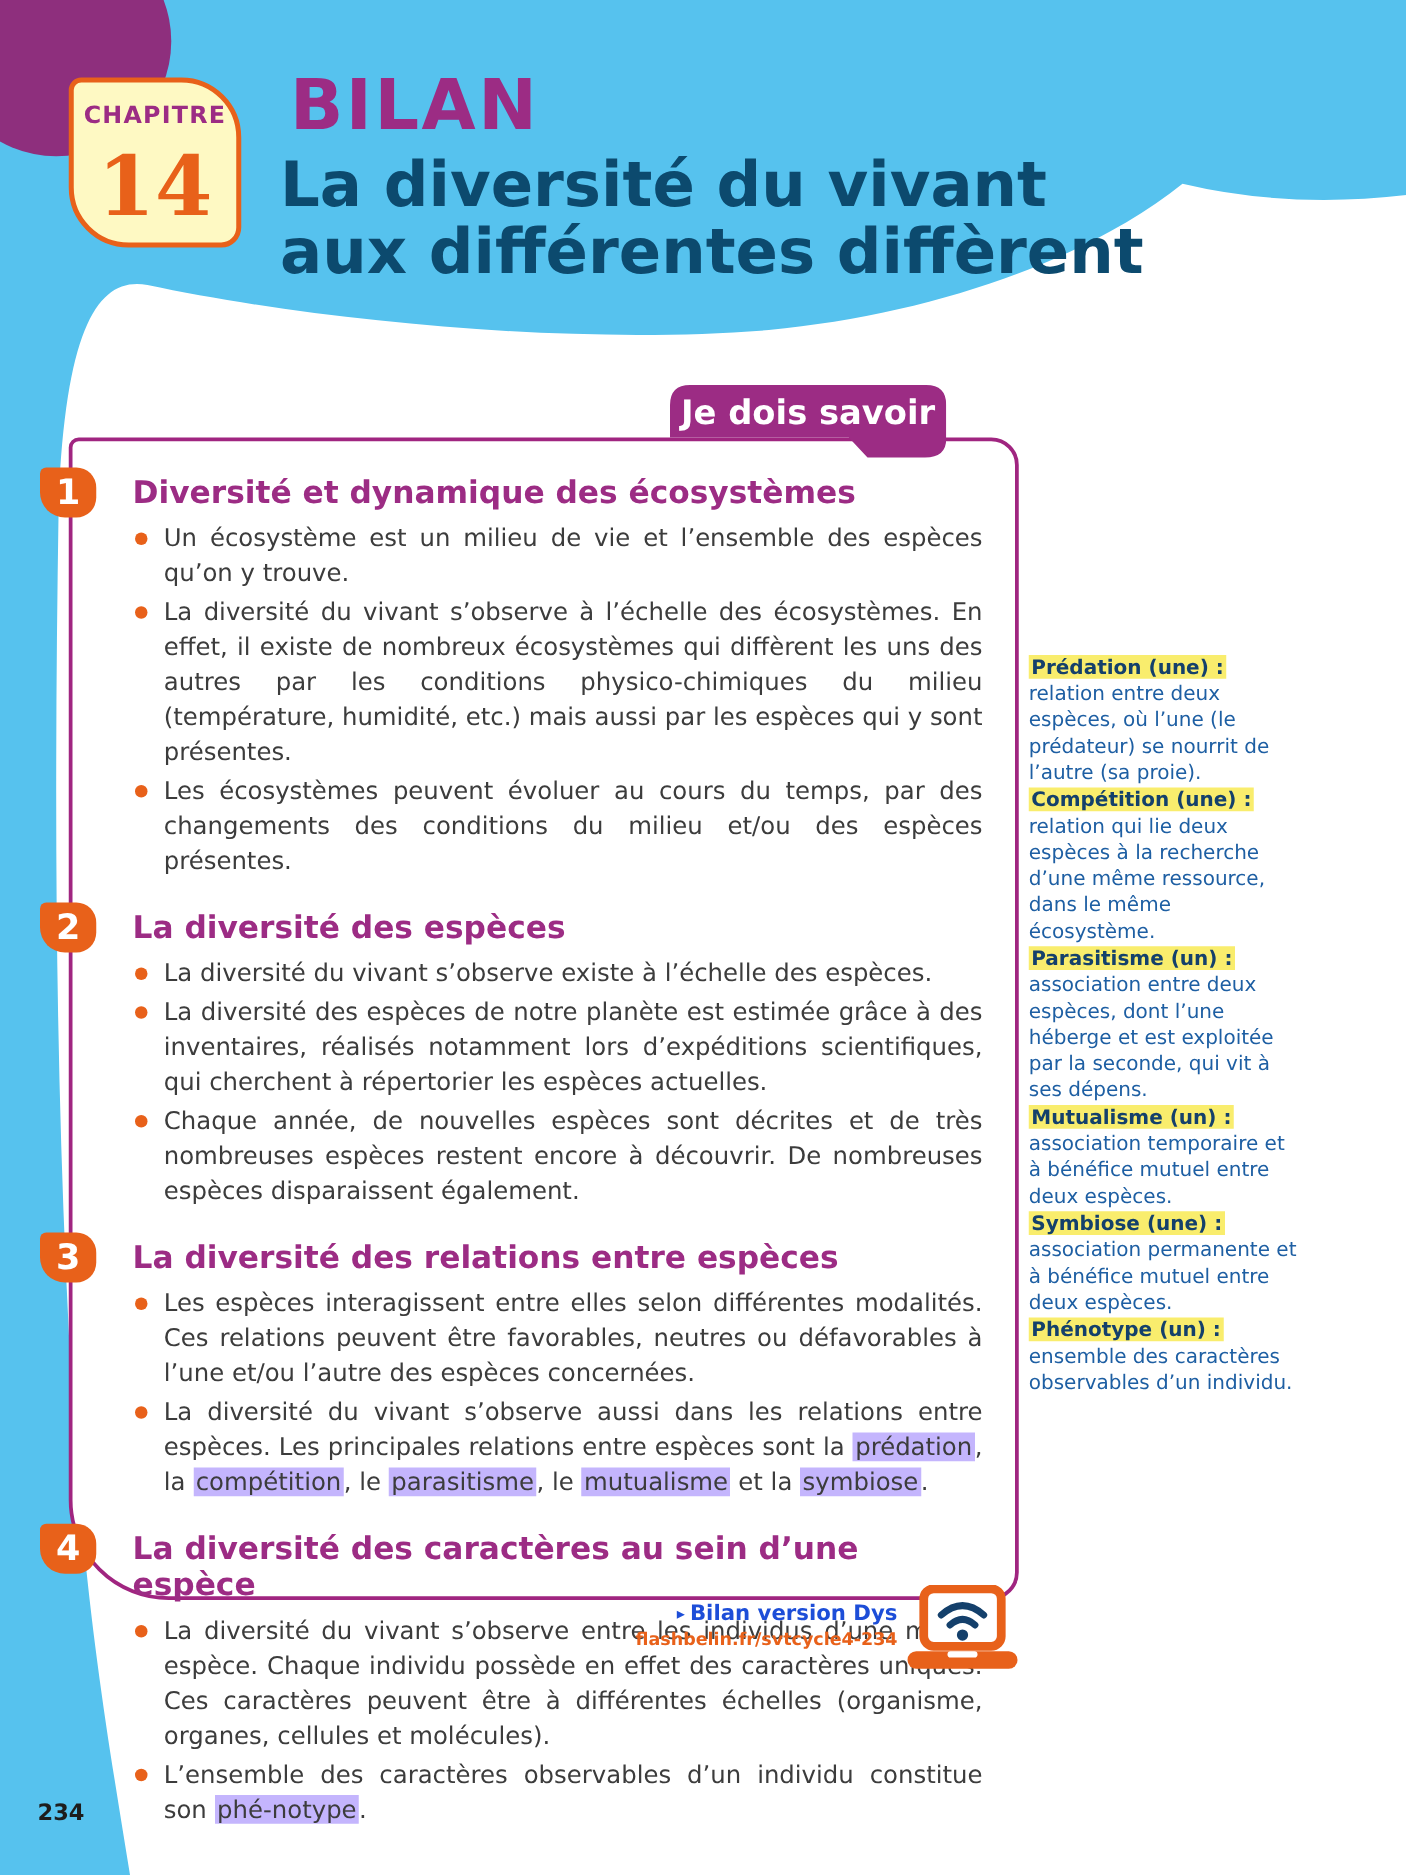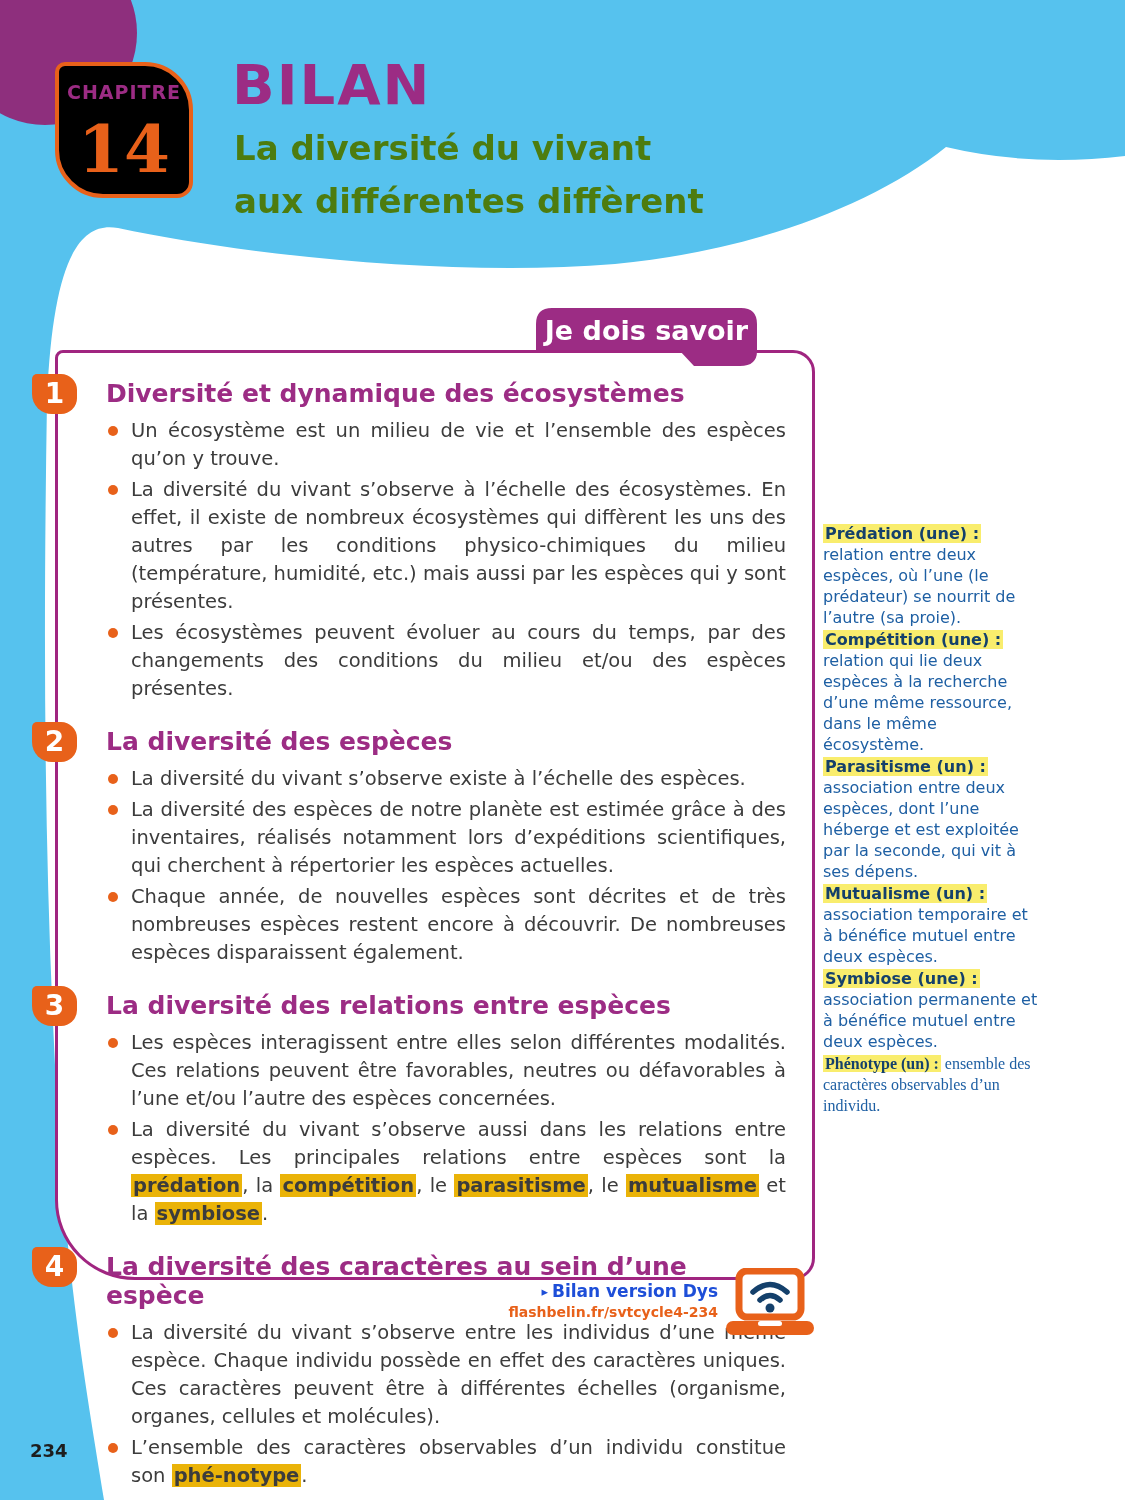--- a/index.html
+++ b/index.html
@@ -7,29 +7,29 @@
     width:1125px;height:1500px;position:relative;overflow:hidden;
     background:#ffffff;
     font-family:"DejaVu Sans","Liberation Sans",sans-serif;
   }
   .abs{position:absolute;}
   svg.bg{position:absolute;left:0;top:0;width:1125px;height:1500px;z-index:0;}
 
   
   .chapter-badge{
     left:55px;top:62px;width:138px;height:136px;z-index:3;
-    background:#000000;border:4px solid #E8611A;
+    background:#fef9c3;border:4px solid #E8611A;
     border-radius:10px 48px 16px 48px;
     box-sizing:border-box;text-align:center;
   }
   .chapter-label{margin-top:15px;font-size:19px;font-weight:bold;color:#9C2C84;letter-spacing:1px;}
   .chapter-number{margin-top:14px;font-size:66px;line-height:64px;font-weight:bold;color:#E8611A;font-family:"DejaVu Serif","Liberation Serif",serif;}
 
   .kicker{left:232px;top:52px;font-size:56px;font-weight:bold;color:#9C2C84;letter-spacing:2px;z-index:2;}
-  .page-title{left:234px;top:122px;font-size:34px;line-height:53px;font-weight:bold;color:#4d7c0f;z-index:2;}
+  .page-title{left:224px;top:122px;font-size:50px;line-height:53px;font-weight:bold;color:#0c4a6e;z-index:2;}
 
   
   .banner{left:536px;top:308px;width:193px;height:60px;z-index:4;}
   .banner svg{position:absolute;left:0;top:0;}
   .banner-text{position:absolute;left:0;top:2px;width:221px;height:42px;line-height:42px;text-align:center;color:#fff;font-size:27px;font-weight:bold;}
 
   
   .main-box{
     left:55px;top:350px;width:760px;height:930px;z-index:2;
     background:#ffffff;border:3px solid #A02580;
@@ -45,21 +45,21 @@
   }
   ul.bullets{list-style:none;margin:0;padding:0;}
   ul.bullets li{
     position:relative;padding-left:25px;margin:0 0 3px 0;
     font-size:19.5px;line-height:28px;color:#3C3C3C;text-align:justify;
   }
   ul.bullets li::before{
     content:'';position:absolute;left:2px;top:9px;width:10px;height:10px;
     border-radius:50%;background:#E8611A;
   }
-  .hl{background:#eab308;font-weight:bold;padding:0 2px;}
+  .hl{background:#c4b5fd;font-weight:normal;padding:0 2px;}
 
   
   .sidebar{left:823px;top:505px;width:218px;z-index:2;}
   .sidebar-title{
     width:205px;height:40px;margin-left:8px;background:#56C2EE;border-radius:12px;
     color:#fff;font-size:25px;font-weight:bold;text-align:center;line-height:40px;
   }
   .entries{margin-top:18px;font-size:16px;line-height:21px;color:#1E5FA3;}
   .entry{margin-bottom:1px;}
   .term{background:#F9ED6D;font-weight:bold;color:#14406B;padding:0 2px;}
@@ -140,21 +140,21 @@
     </div>
 </div>
 
 <aside class="abs sidebar">
   <div class="entries" id="entries-root">
       <p class="entry" style="margin: 0px 0px 1px;"><span class="term">Prédation (une) :</span><span> relation entre deux espèces, où l’une (le prédateur) se nourrit de l’autre (sa proie).</span></p>
       <p class="entry" style="margin: 0px 0px 1px;"><span class="term">Compétition (une) :</span><span> relation qui lie deux espèces à la recherche d’une même ressource, dans le même écosystème.</span></p>
       <p class="entry" style="margin: 0px 0px 1px;"><span class="term">Parasitisme (un) :</span><span> association entre deux espèces, dont l’une héberge et est exploitée par la seconde, qui vit à ses dépens.</span></p>
       <p class="entry" style="margin: 0px 0px 1px;"><span class="term">Mutualisme (un) :</span><span> association temporaire et à bénéfice mutuel entre deux espèces.</span></p>
       <p class="entry" style="margin: 0px 0px 1px;"><span class="term">Symbiose (une) :</span><span> association permanente et à bénéfice mutuel entre deux espèces.</span></p>
-      <p class="entry" style="margin: 0px 0px 1px; font-family: Liberation Serif, serif;"><span class="term">Phénotype (un) :</span><span> ensemble des caractères observables d’un individu.</span></p>
+      <p class="entry" style="margin: 0px 0px 1px;"><span class="term">Phénotype (un) :</span><span> ensemble des caractères observables d’un individu.</span></p>
     </div>
 </aside>
 
 <div class="abs footer-links">
   <div class="dys-line">
     <span class="tri">▸</span><span>Bilan version Dys</span>
   </div>
   <div class="url-line">flashbelin.fr/svtcycle4-234</div>
 </div>
 

